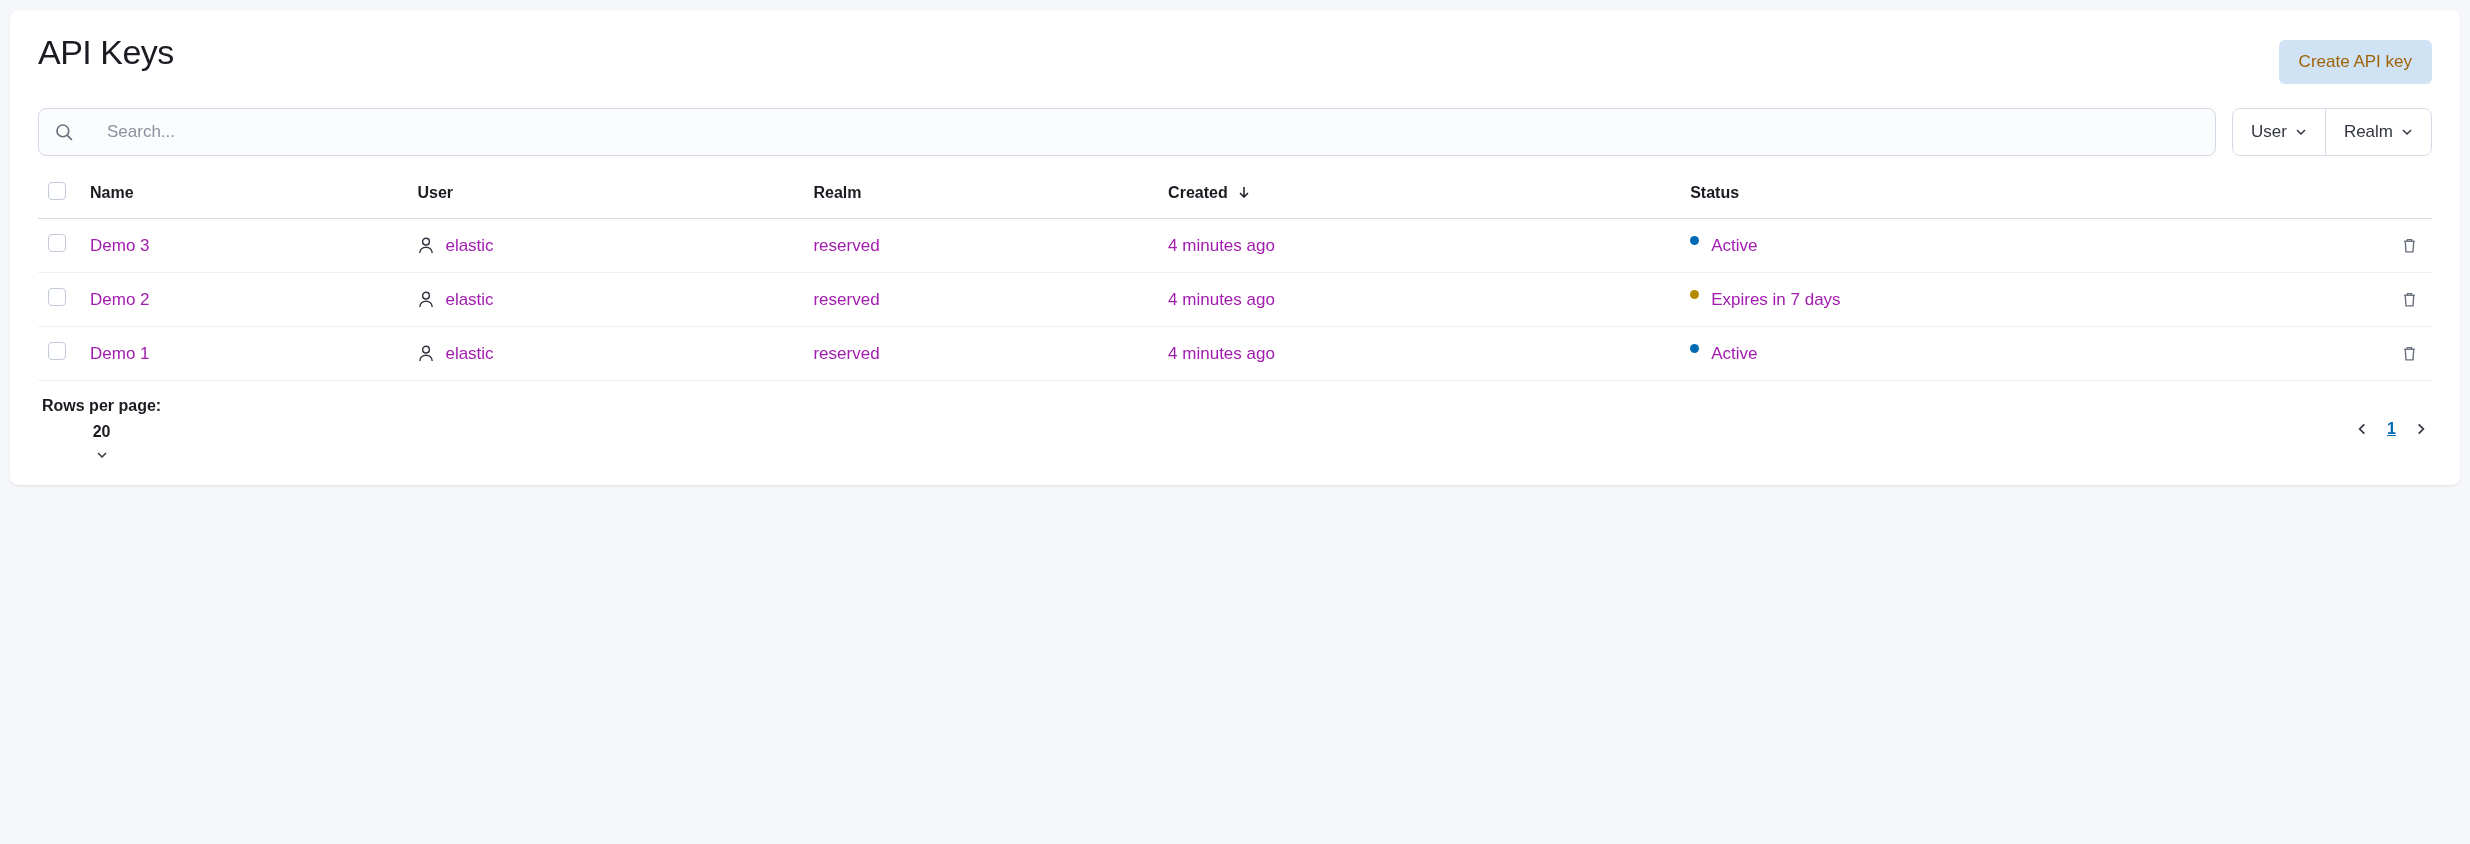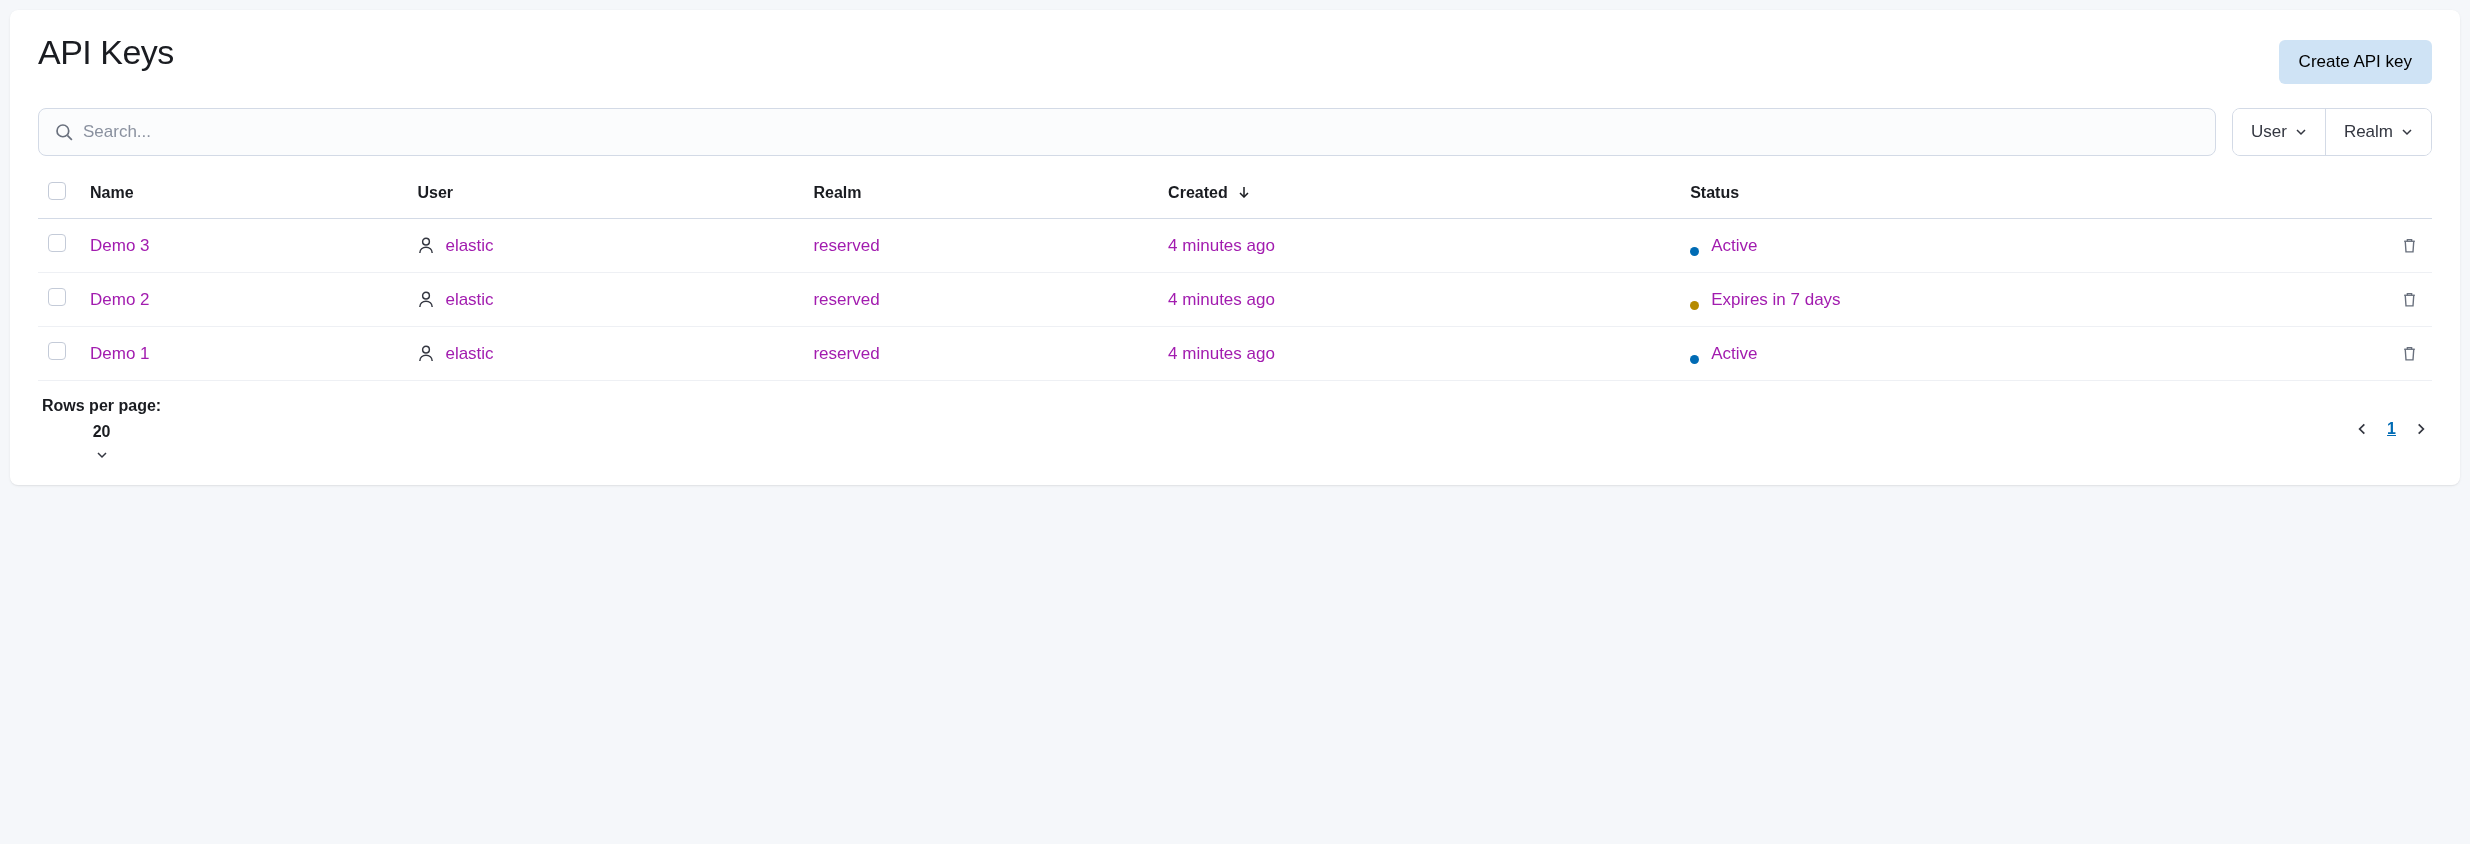--- a/index.html
+++ b/index.html
@@ -27,21 +27,21 @@
     letter-spacing: -0.5px;
     line-height: 1.1;
     margin-bottom: 4px;
   }
   .title-block p {
     font-size: 17px;
     color: #69707d;
   }
   .create-btn {
     background: #cfe3f5;
-    color: #000000;
+    color: #a16207;
     border: none;
     border-radius: 6px;
     padding: 12px 20px;
     font-size: 17px;
     font-weight: 500;
     cursor: pointer;
     white-space: nowrap;
     margin-top: 6px;
   }
   .controls-row {
@@ -53,20 +53,21 @@
   .search-wrap {
     flex: 1;
     position: relative;
     border: 1px solid #d3dae6;
     background: #fbfcfd;
     border-radius: 8px;
     height: 48px;
     display: flex;
     align-items: center;
     padding: 0 16px;
+    gap: 24px;
   }
   .search-wrap svg { flex: 0 0 auto; margin-right: 10px; }
   .search-wrap input {
     border: none;
     background: transparent;
     outline: none;
     font-size: 17px;
     width: 100%;
     color: #343741;
   }
@@ -116,21 +117,21 @@
   .checkbox {
     width: 18px; height: 18px;
     border: 1.5px solid #c4cbd8;
     border-radius: 4px;
     display: inline-block;
     cursor: pointer;
     background:#fff;
   }
   .user-cell { display:flex; gap:10px; }
   .sort-icon { margin-left:6px; }
-  .status-cell { display:flex; align-items:flex-end; gap:12px; }
+  .status-cell { display:flex; align-items:flex-start; gap:12px; }
   .dot { width:9px; height:9px; border-radius:50%; display:inline-block; }
   .dot-blue { background:#006bb4; }
   .dot-gold { background:#b58a00; }
   .trash-btn {
     background:none;border:none;cursor:pointer;padding:4px;
     display:flex;align-items:center;justify-content:flex-end;
     margin-left:auto;
   }
 
   .footer-row {

